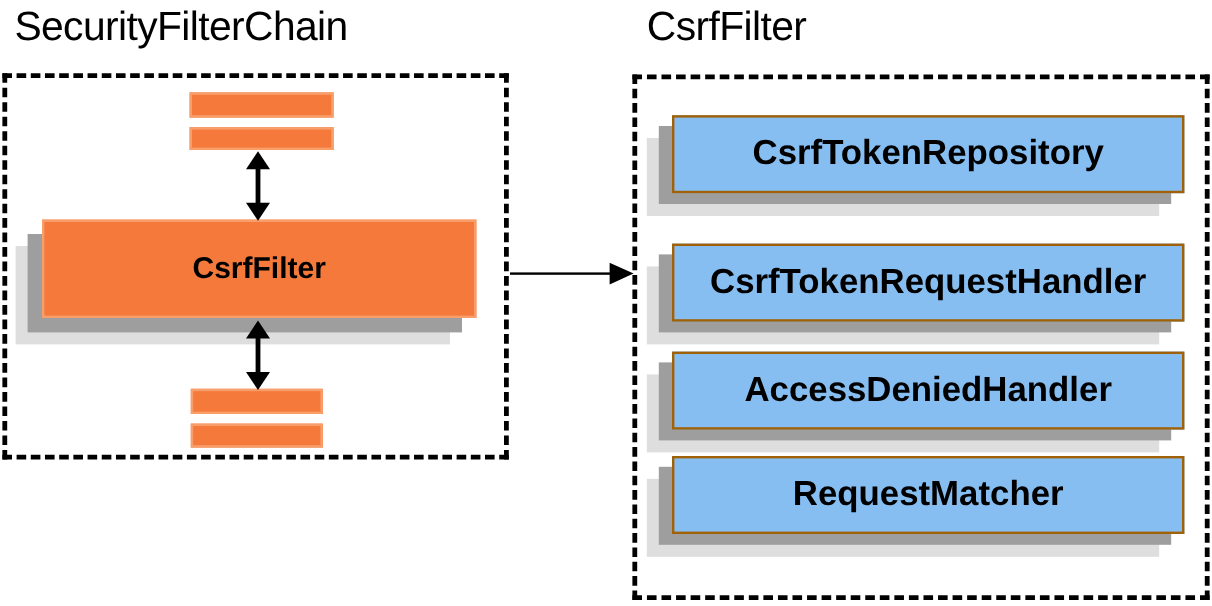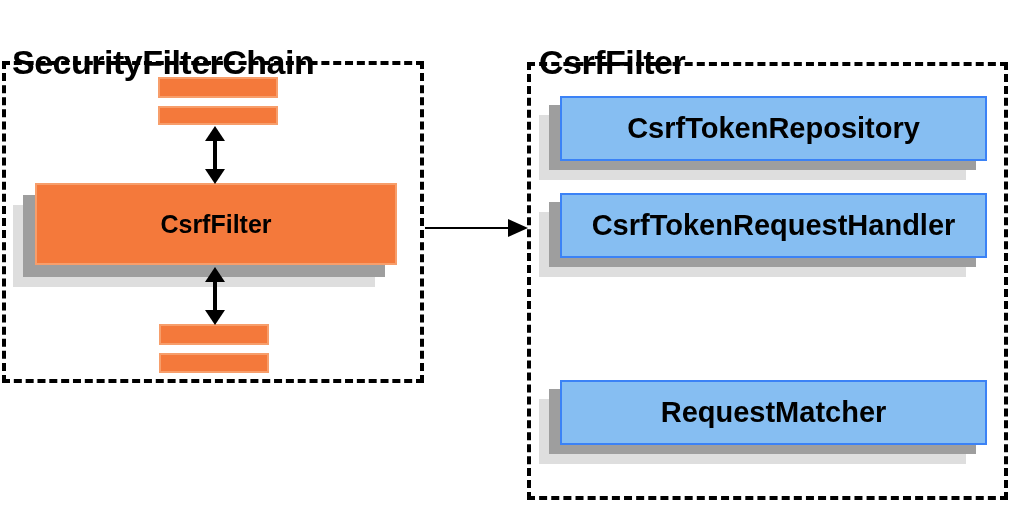--- a/index.html
+++ b/index.html
@@ -6,26 +6,25 @@
   .canvas {
     position: relative;
     width: 1010px;
     height: 505px;
     background: #ffffff;
     font-family: "Liberation Sans", sans-serif;
     overflow: hidden;
   }
   .title {
     position: absolute;
-    font-weight: bold;
+    font-weight: normal;
     font-size: 34px;
     letter-spacing: -0.5px;
     color: #000;
     white-space: nowrap;
-    margin-top: 40px;
   }
   #title-left  { left: 12px; top: 3px; }
   #title-right { left: 539px; top: 3px; }
 
   .dashed {
     position: absolute;
     border: 4px dashed #000;
     box-sizing: border-box;
     background: transparent;
   }
@@ -62,27 +61,27 @@
   }
 
   
   .component-group { position: absolute; left: 539px; width: 450px; height: 86px; }
   .component-group .shadow.light { left: 0;    top: 19px; width: 427px; height: 65px; }
   .component-group .shadow.dark  { left: 10px; top: 9px;  width: 427px; height: 65px; }
   .component-box {
     position: absolute; left: 21px; top: 0;
     width: 427px; height: 65px;
     background: #86BEF2;
-    border: 2px solid #3b82f6;
+    border: 2px solid #a16207;
     box-sizing: border-box;
     display: flex; align-items: center; justify-content: center;
     font-weight: bold; font-size: 29px; color: #000;
   }
   #cg1 { top: 96px; }
-  #cg2 { top: 193px; }
+  #cg2 { top: 203px; }
   #cg3 { top: 293px; }
   #cg4 { top: 380px; }
 
   
   .varrow { position: absolute; width: 20px; z-index: 3; }
   .varrow .shaft {
     position: absolute; left: 8px; top: 12px; bottom: 12px;
     width: 4px; background: #000;
   }
   .varrow .head-up {
@@ -165,20 +164,27 @@
   </div>
 
   <div class="component-group" id="cg2">
     <div class="shadow light"></div>
     <div class="shadow dark"></div>
     <div class="component-box">
       <span>CsrfTokenRequestHandler</span>
     </div>
   </div>
 
+  <div class="component-group" id="cg3">
+    <div class="shadow light"></div>
+    <div class="shadow dark"></div>
+    <div class="component-box">
+      <span>AccessDeniedHandler</span>
+    </div>
+  </div>
 
   <div class="component-group" id="cg4">
     <div class="shadow light"></div>
     <div class="shadow dark"></div>
     <div class="component-box">
       <span>RequestMatcher</span>
     </div>
   </div>
 
 </div>

